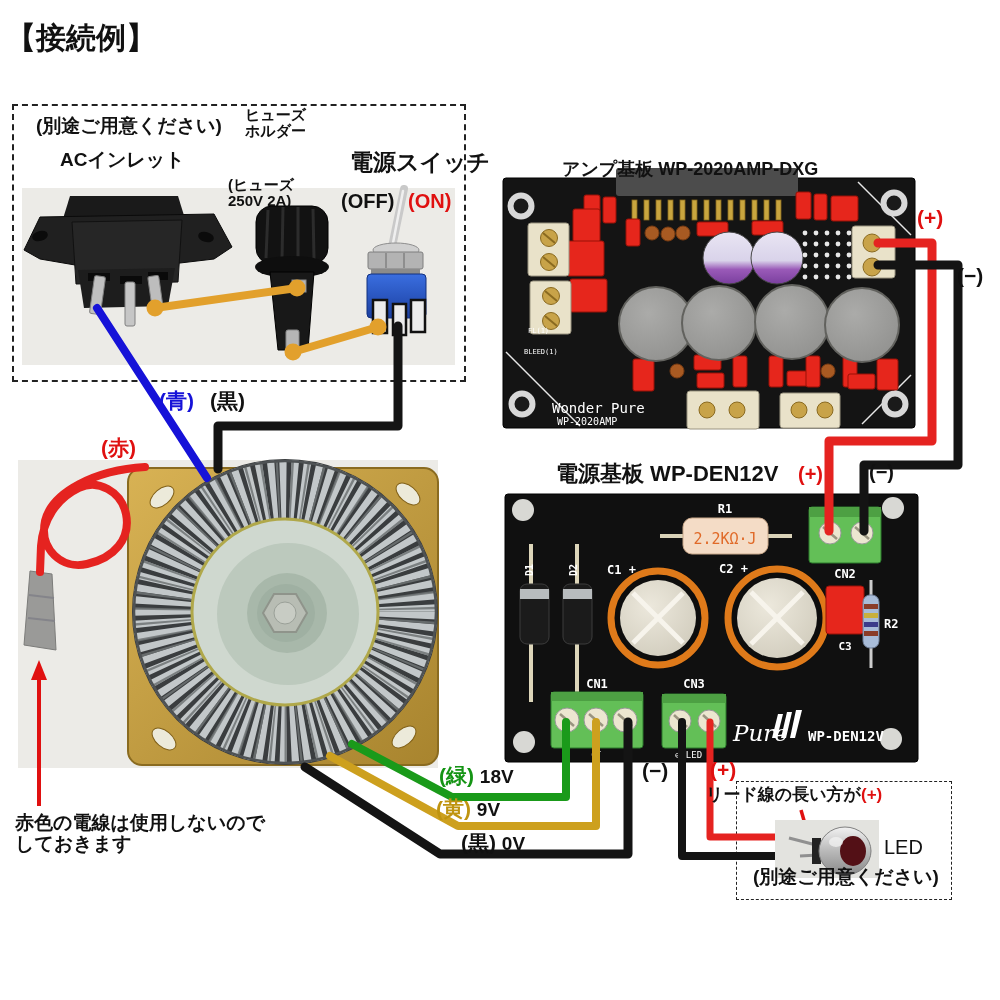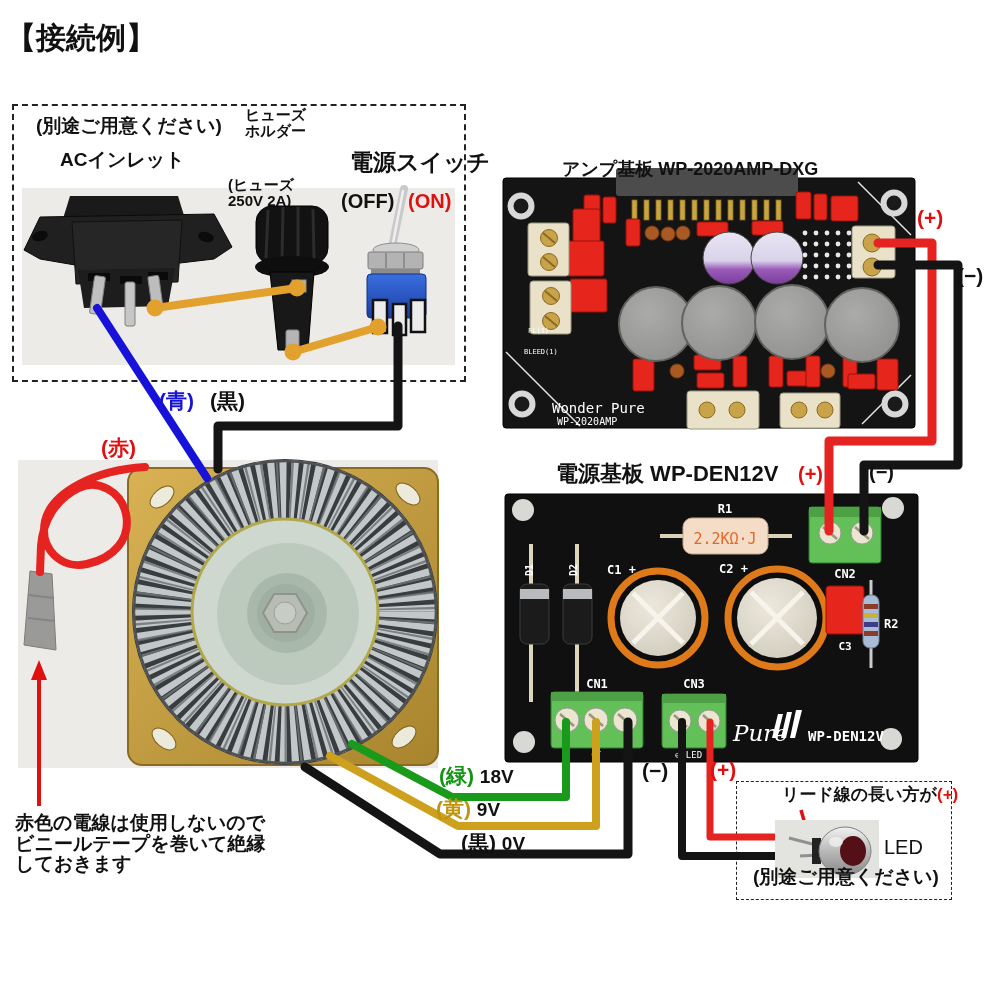--- a/index.html
+++ b/index.html
@@ -423,23 +423,22 @@
   <div class="lbl" style="left:461px;top:832px;font-size:21px;">
     <span>(黒)</span>
     <span style="font-size:19px;">0V</span>
   </div>
 
   <div class="lbl" style="left:642px;top:760px;font-size:21px;">(−)</div>
   <div class="lbl red" style="left:710px;top:759px;font-size:21px;">(+)</div>
 
   <div class="lbl" style="left:15px;top:813px;font-size:19px;line-height:20.5px;">
     <div>赤色の電線は使用しないので</div>
-    <div>ビニールテープを巻いて絶縁</div>
     <div>しておきます</div>
   </div>
 
-  <div class="lbl" style="left:782px;top:786px;font-size:17px;">
+  <div class="lbl" style="left:706px;top:786px;font-size:17px;">
     <span>リード線の長い方が</span><span class="red">(+)</span>
   </div>
   <div class="lbl" style="left:884px;top:837px;font-size:20px;font-weight:normal;">LED</div>
   <div class="lbl" style="left:753px;top:867px;font-size:19px;">(別途ご用意ください)</div>
 
 </div>
 
 </body></html>

